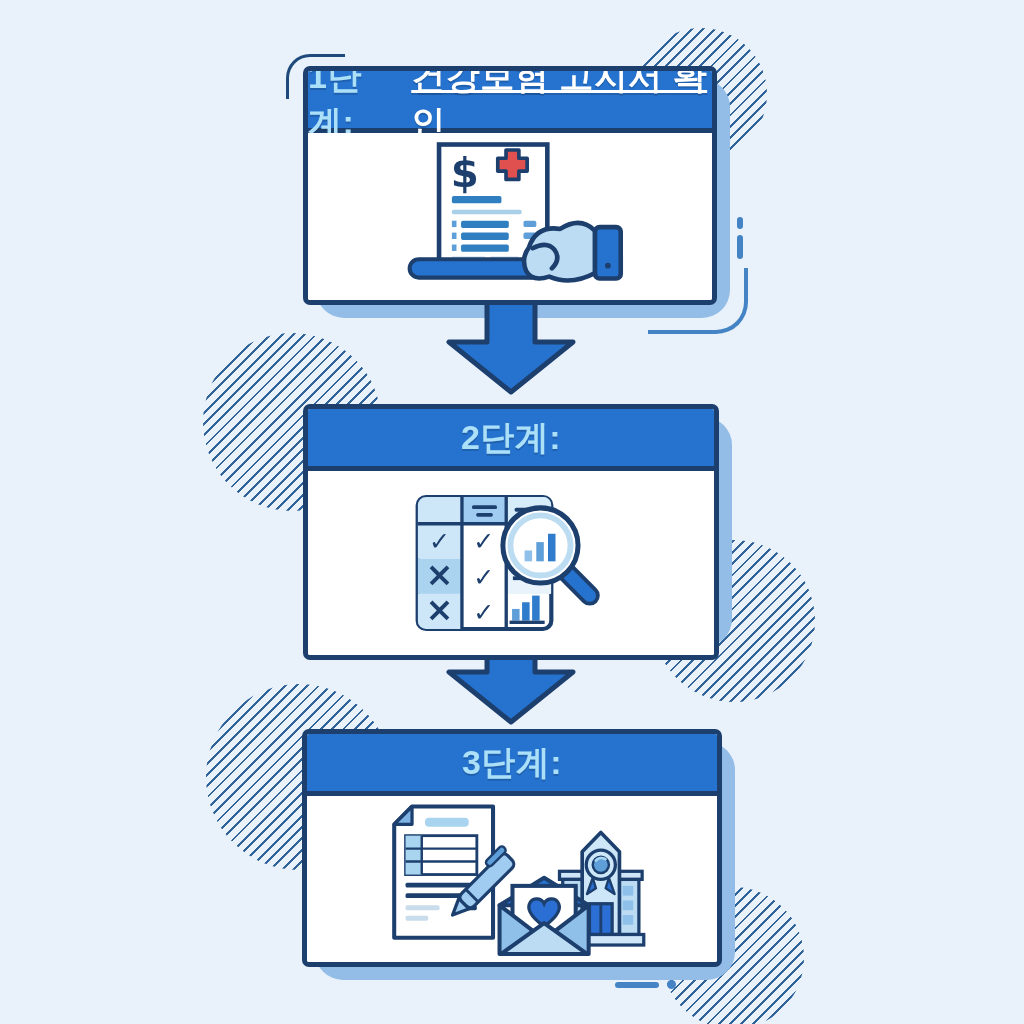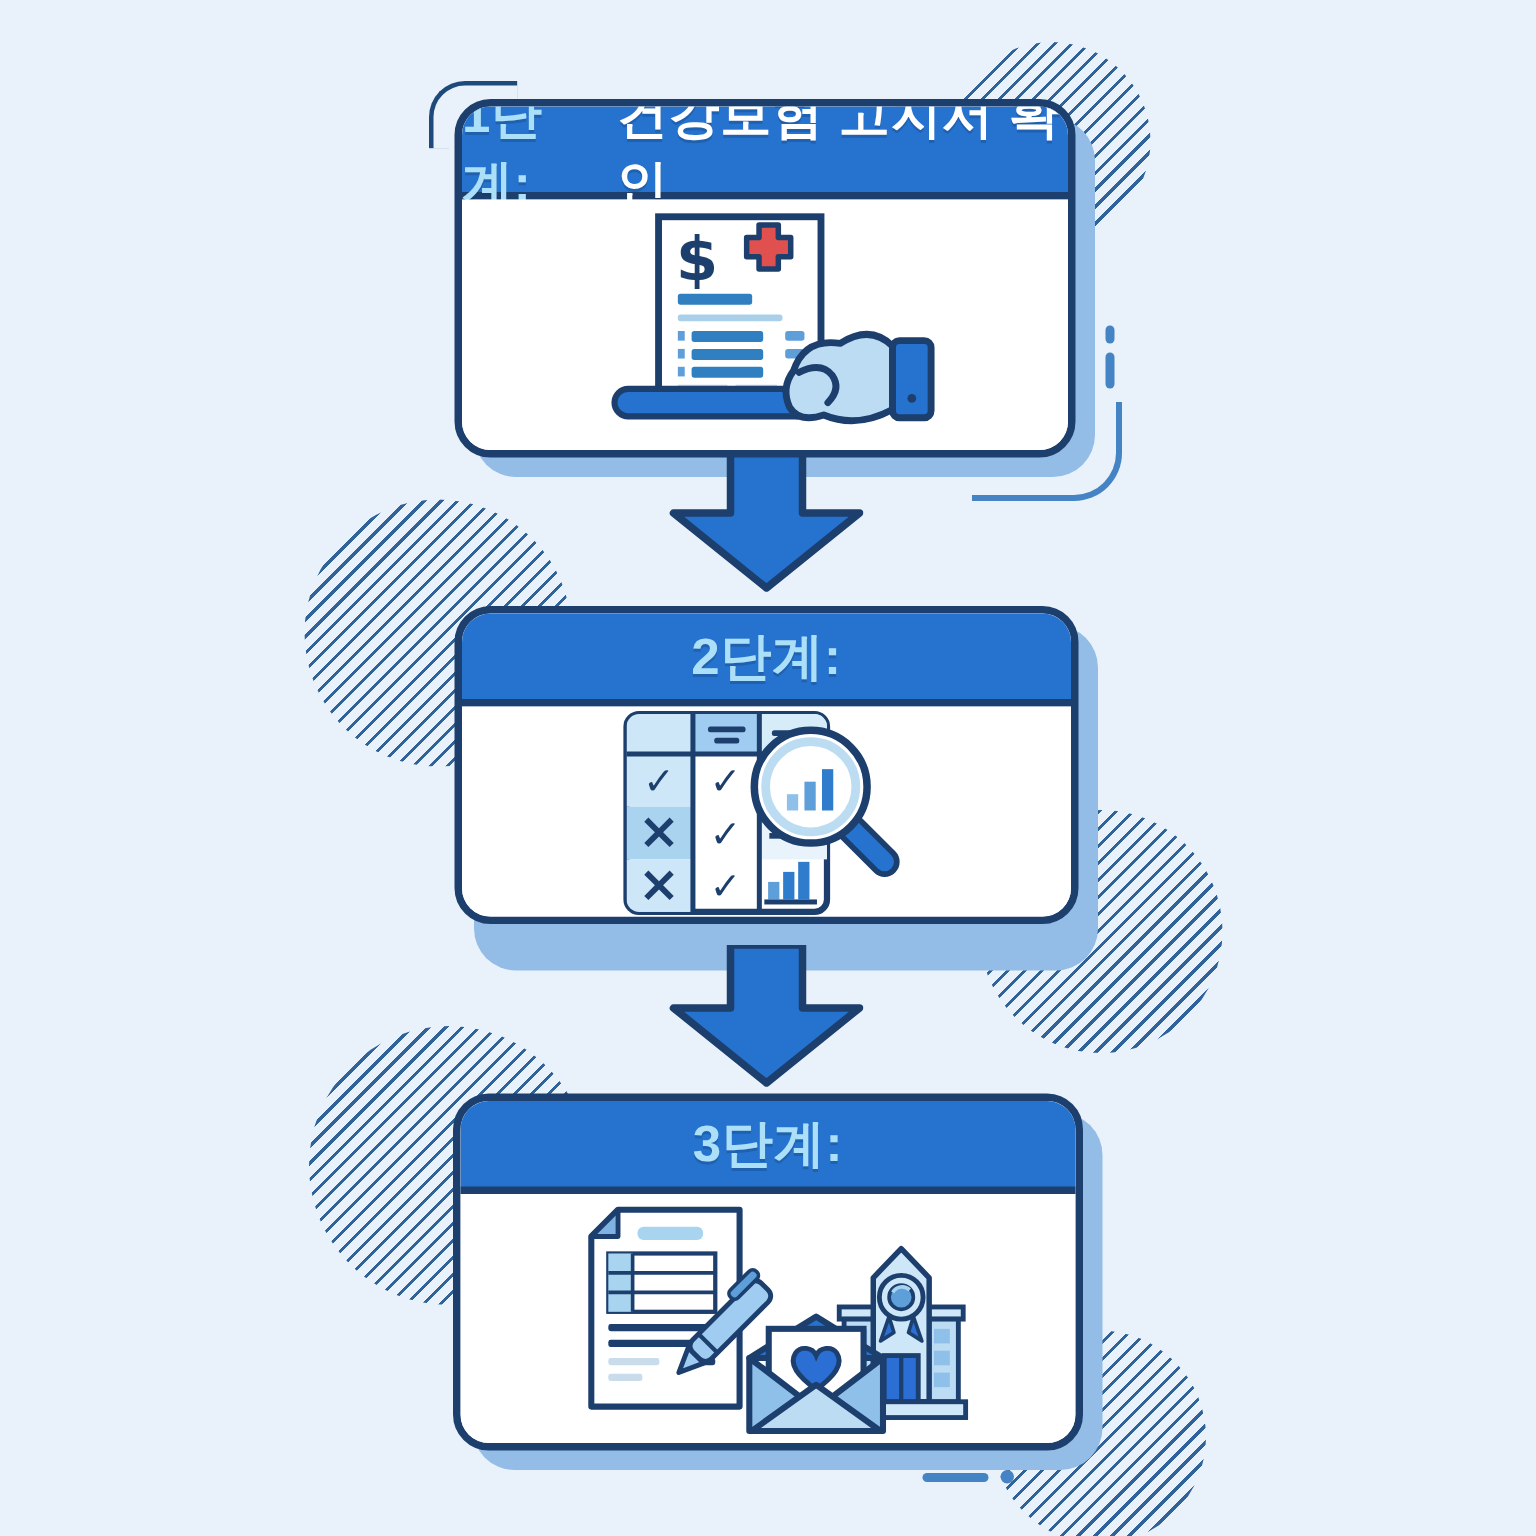--- a/index.html
+++ b/index.html
@@ -6,31 +6,31 @@
   .stage{
     position:relative;width:1024px;height:1024px;overflow:hidden;
     background:#e9f2fb;font-family:"Liberation Sans",sans-serif;
   }
   .stripe-circle{
     position:absolute;border-radius:50%;z-index:0;
     background:repeating-linear-gradient(135deg,#31639b 0 2px,transparent 2px 8px);
   }
   .card-shadow{position:absolute;border-radius:28px;background:#93bde6;z-index:0;}
   .card{
-    position:absolute;box-sizing:border-box;border:5px solid #1d3f6e;border-radius:24px;
+    position:absolute;box-sizing:border-box;border:5px solid #1d3f6e;border-radius:7px;
     background:#fff;overflow:hidden;z-index:2;display:flex;flex-direction:column;
   }
   .card-header{
     height:57px;flex:0 0 57px;background:#2673cf;border-bottom:5px solid #1d3f6e;
     display:flex;align-items:center;justify-content:center;gap:12px;
     font-weight:800;font-size:34px;letter-spacing:.5px;
     text-shadow:0 2px 0 rgba(18,52,102,.30);
   }
   .hdr-prefix{color:#ace0f8;}
-  .hdr-title{color:#ffffff;}
+  .hdr-title{color:#ffffff;text-decoration:underline;}
   .card-body{flex:1;display:flex;align-items:center;justify-content:center;background:#fff;}
   .arrow{position:absolute;z-index:1;}
   .echo-arc-tl{
     position:absolute;left:286px;top:54px;width:56px;height:42px;z-index:1;
     border-top:3px solid #1d4a7a;border-left:3px solid #1d4a7a;border-top-left-radius:24px;
   }
   .echo-arc-br{
     position:absolute;left:648px;top:268px;width:96px;height:62px;z-index:1;
     border-right:4px solid #4584c4;border-bottom:4px solid #4584c4;border-bottom-right-radius:32px;
   }
@@ -99,21 +99,21 @@
         <g>
           <path d="M146 118 q8 -24 34 -20 q22 -14 38 2 l0 46 q-26 14 -50 4 q-18 6 -25 -6 q-6 -14 3 -26 z" fill="#bcdcf4" stroke="#1d3f6e" stroke-width="5" stroke-linejoin="round"></path>
           <path d="M150 119 q16 -8 24 2 q7 10 -3 20" fill="none" stroke="#1d3f6e" stroke-width="5" stroke-linecap="round"></path>
           <rect x="218" y="96" width="28" height="56" rx="5" fill="#2673cf" stroke="#1d3f6e" stroke-width="5"></rect>
           <circle cx="232" cy="138" r="3.2" fill="#1d3f6e"></circle>
         </g>
       </svg>
     </div>
   </div>
 
-  <div class="card" style="left:303px;top:404px;width:416px;height:212px;">
+  <div class="card" style="left:303px;top:404px;width:416px;height:256px;">
     <div class="card-header">
       <span class="hdr-prefix">2단계:</span>
     </div>
     <div class="card-body">
       <svg height="142" viewBox="0 0 240 170">
         <defs>
             <clipPath id="tclip">
               <rect x="8" y="6" width="160" height="158" rx="10"></rect>
             </clipPath>
           </defs>

